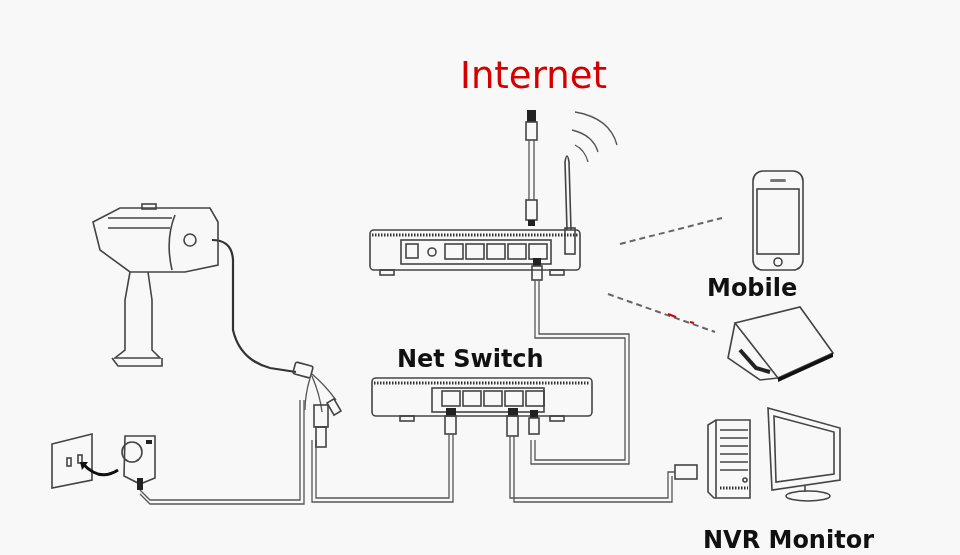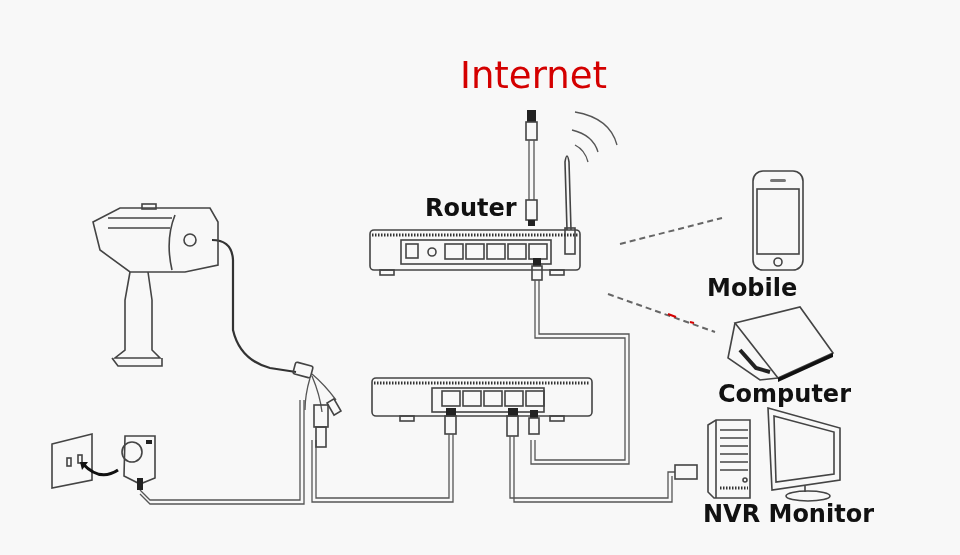--- a/index.html
+++ b/index.html
@@ -142,17 +142,16 @@
 
     <g>
       <path d="M768 408 L840 428 V480 L772 490 Z" class="ln"></path>
       <path d="M774 416 L834 432 V474 L776 482 Z" class="ln"></path>
       <path d="M805 486 V492" class="ln"></path>
       <ellipse cx="808" cy="496" rx="22" ry="5" class="ln"></ellipse>
     </g>
   </svg>
 
   <div class="title" style="color: rgb(212, 0, 0);">Internet</div>
-  <div class="lbl" style="left:425px;top:194px;">Router</div>
+  <div class="lbl" style="left:397px;top:345px;">Net Switch</div>
   <div class="lbl" style="left:707px;top:274px;">Mobile</div>
-  <div class="lbl" style="left:718px;top:380px;">Computer</div>
-  <div class="lbl" style="left:703px;top:500px;text-align:right;">NVR Monitor</div>
+  <div class="lbl" style="left:703px;top:526px;text-align:right;">NVR Monitor</div>
 </div>
 
 </body></html>

